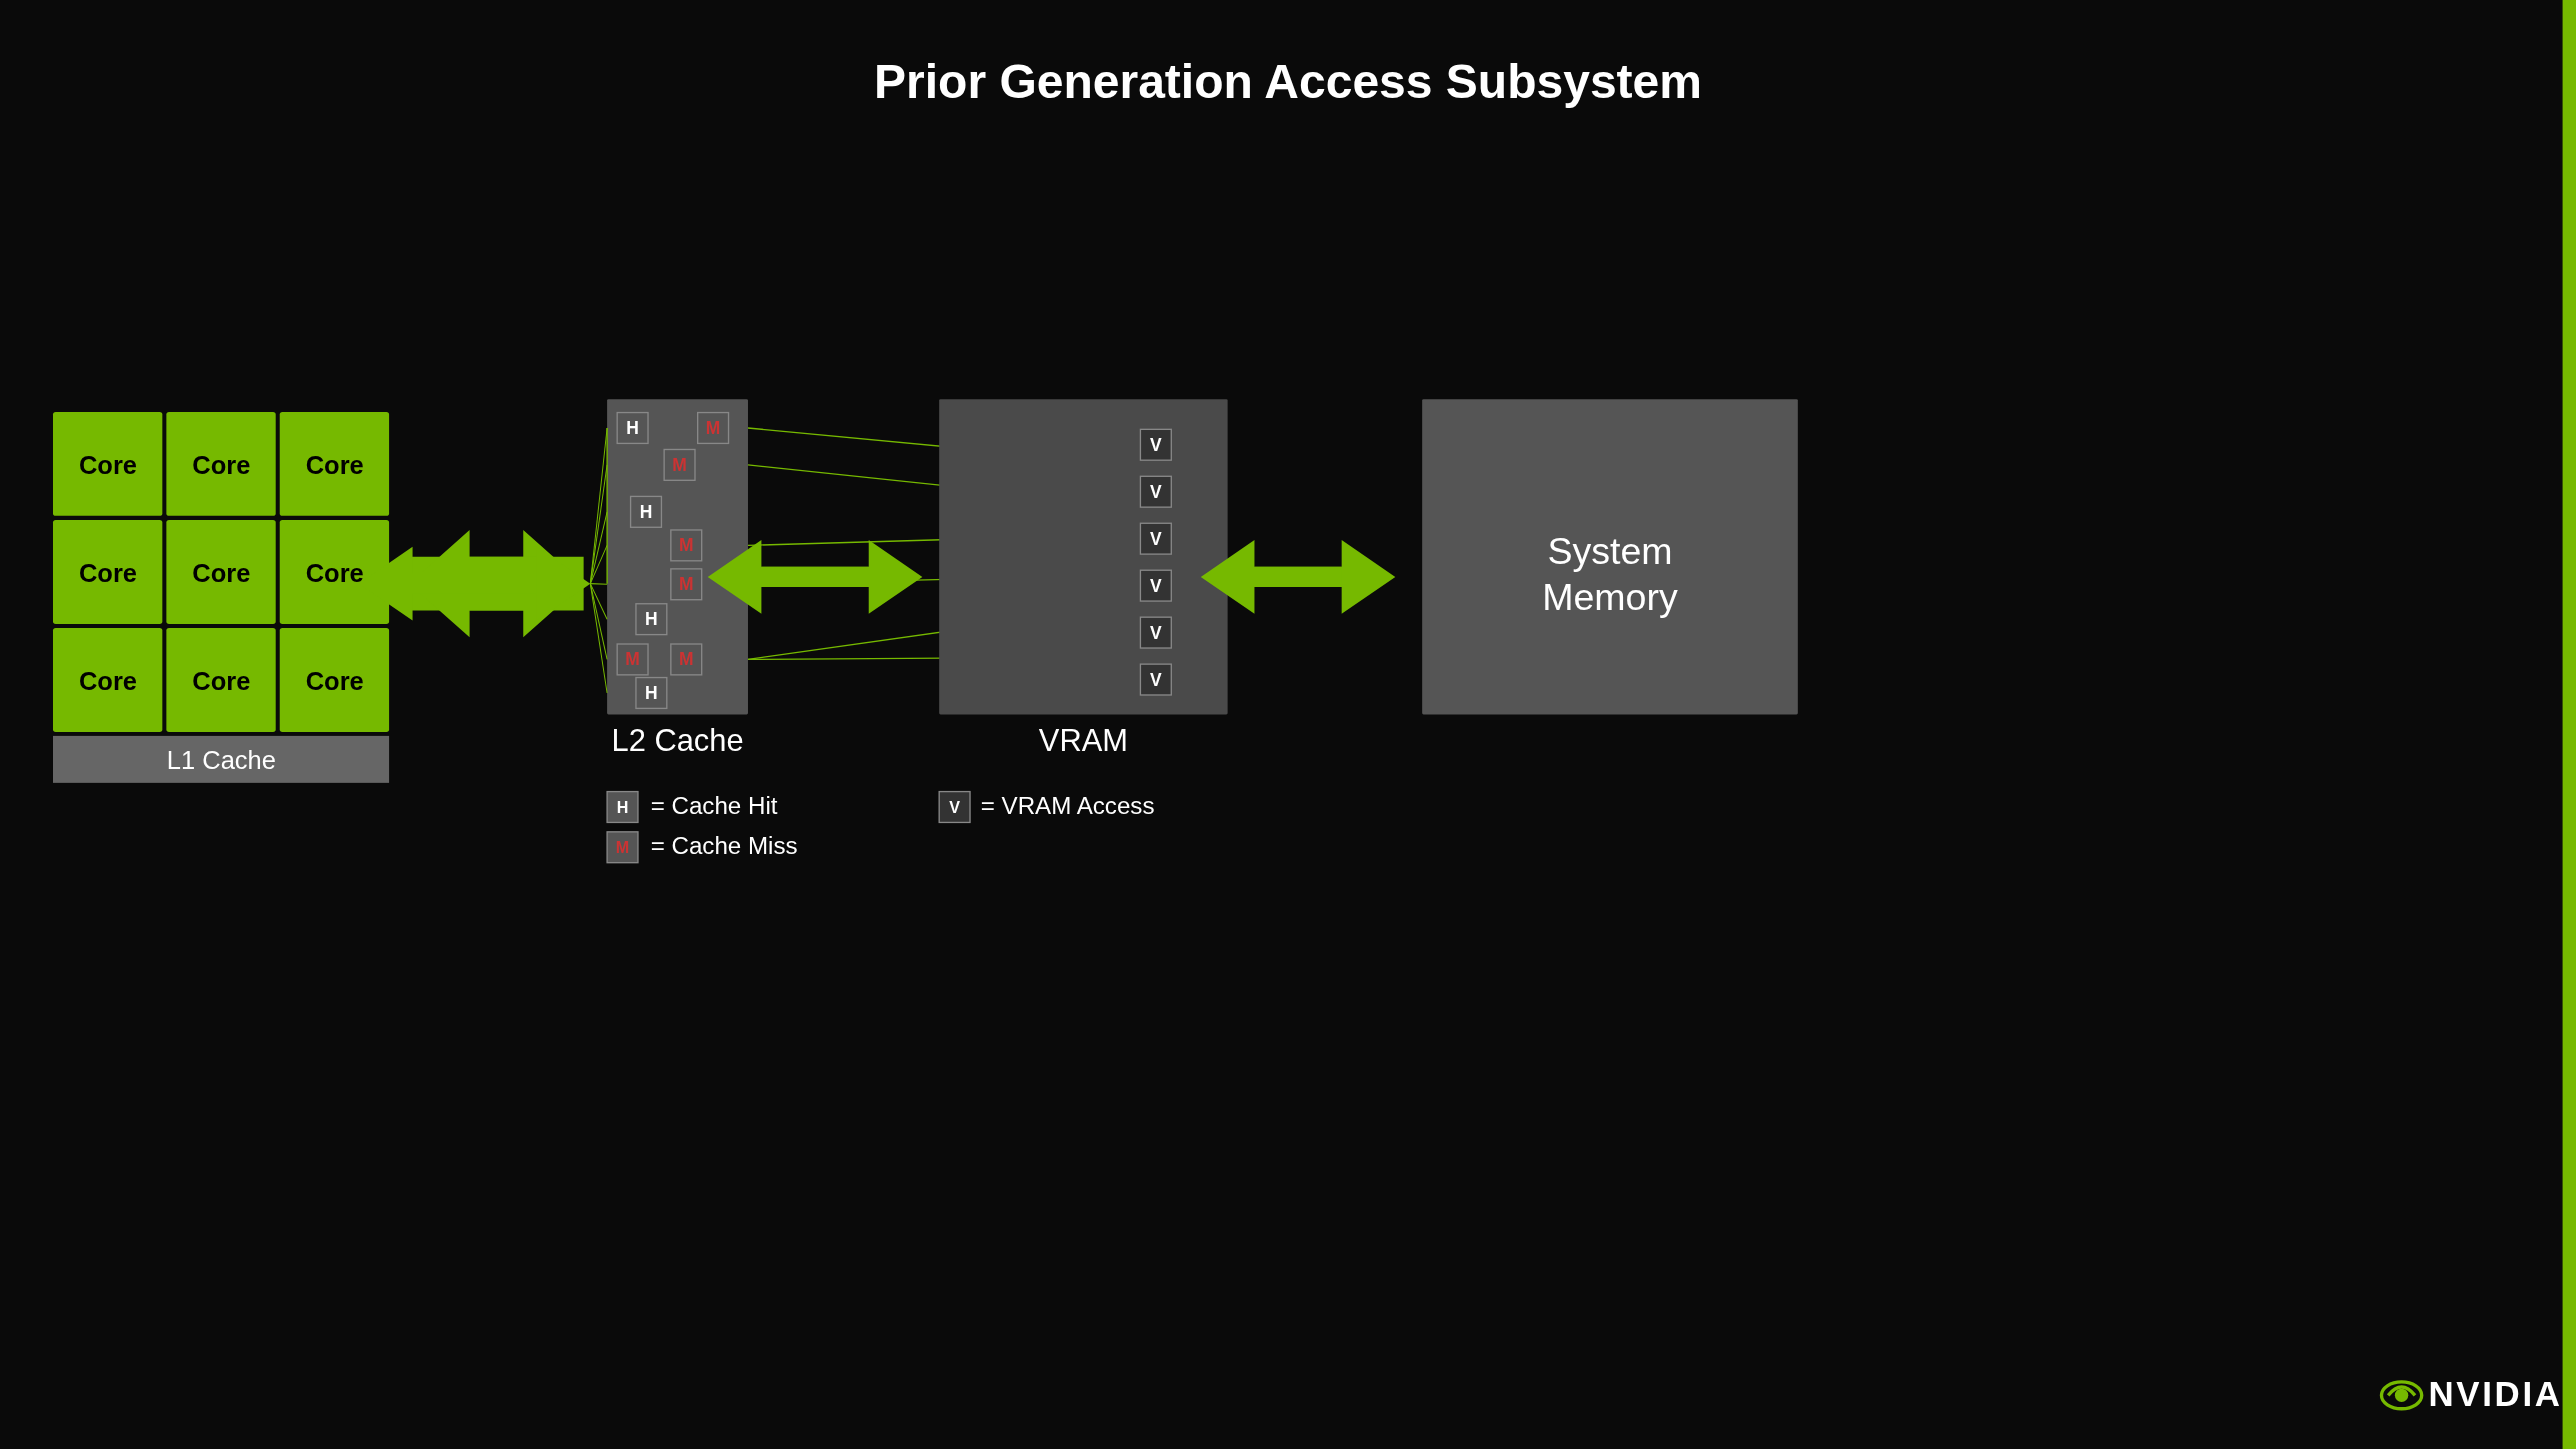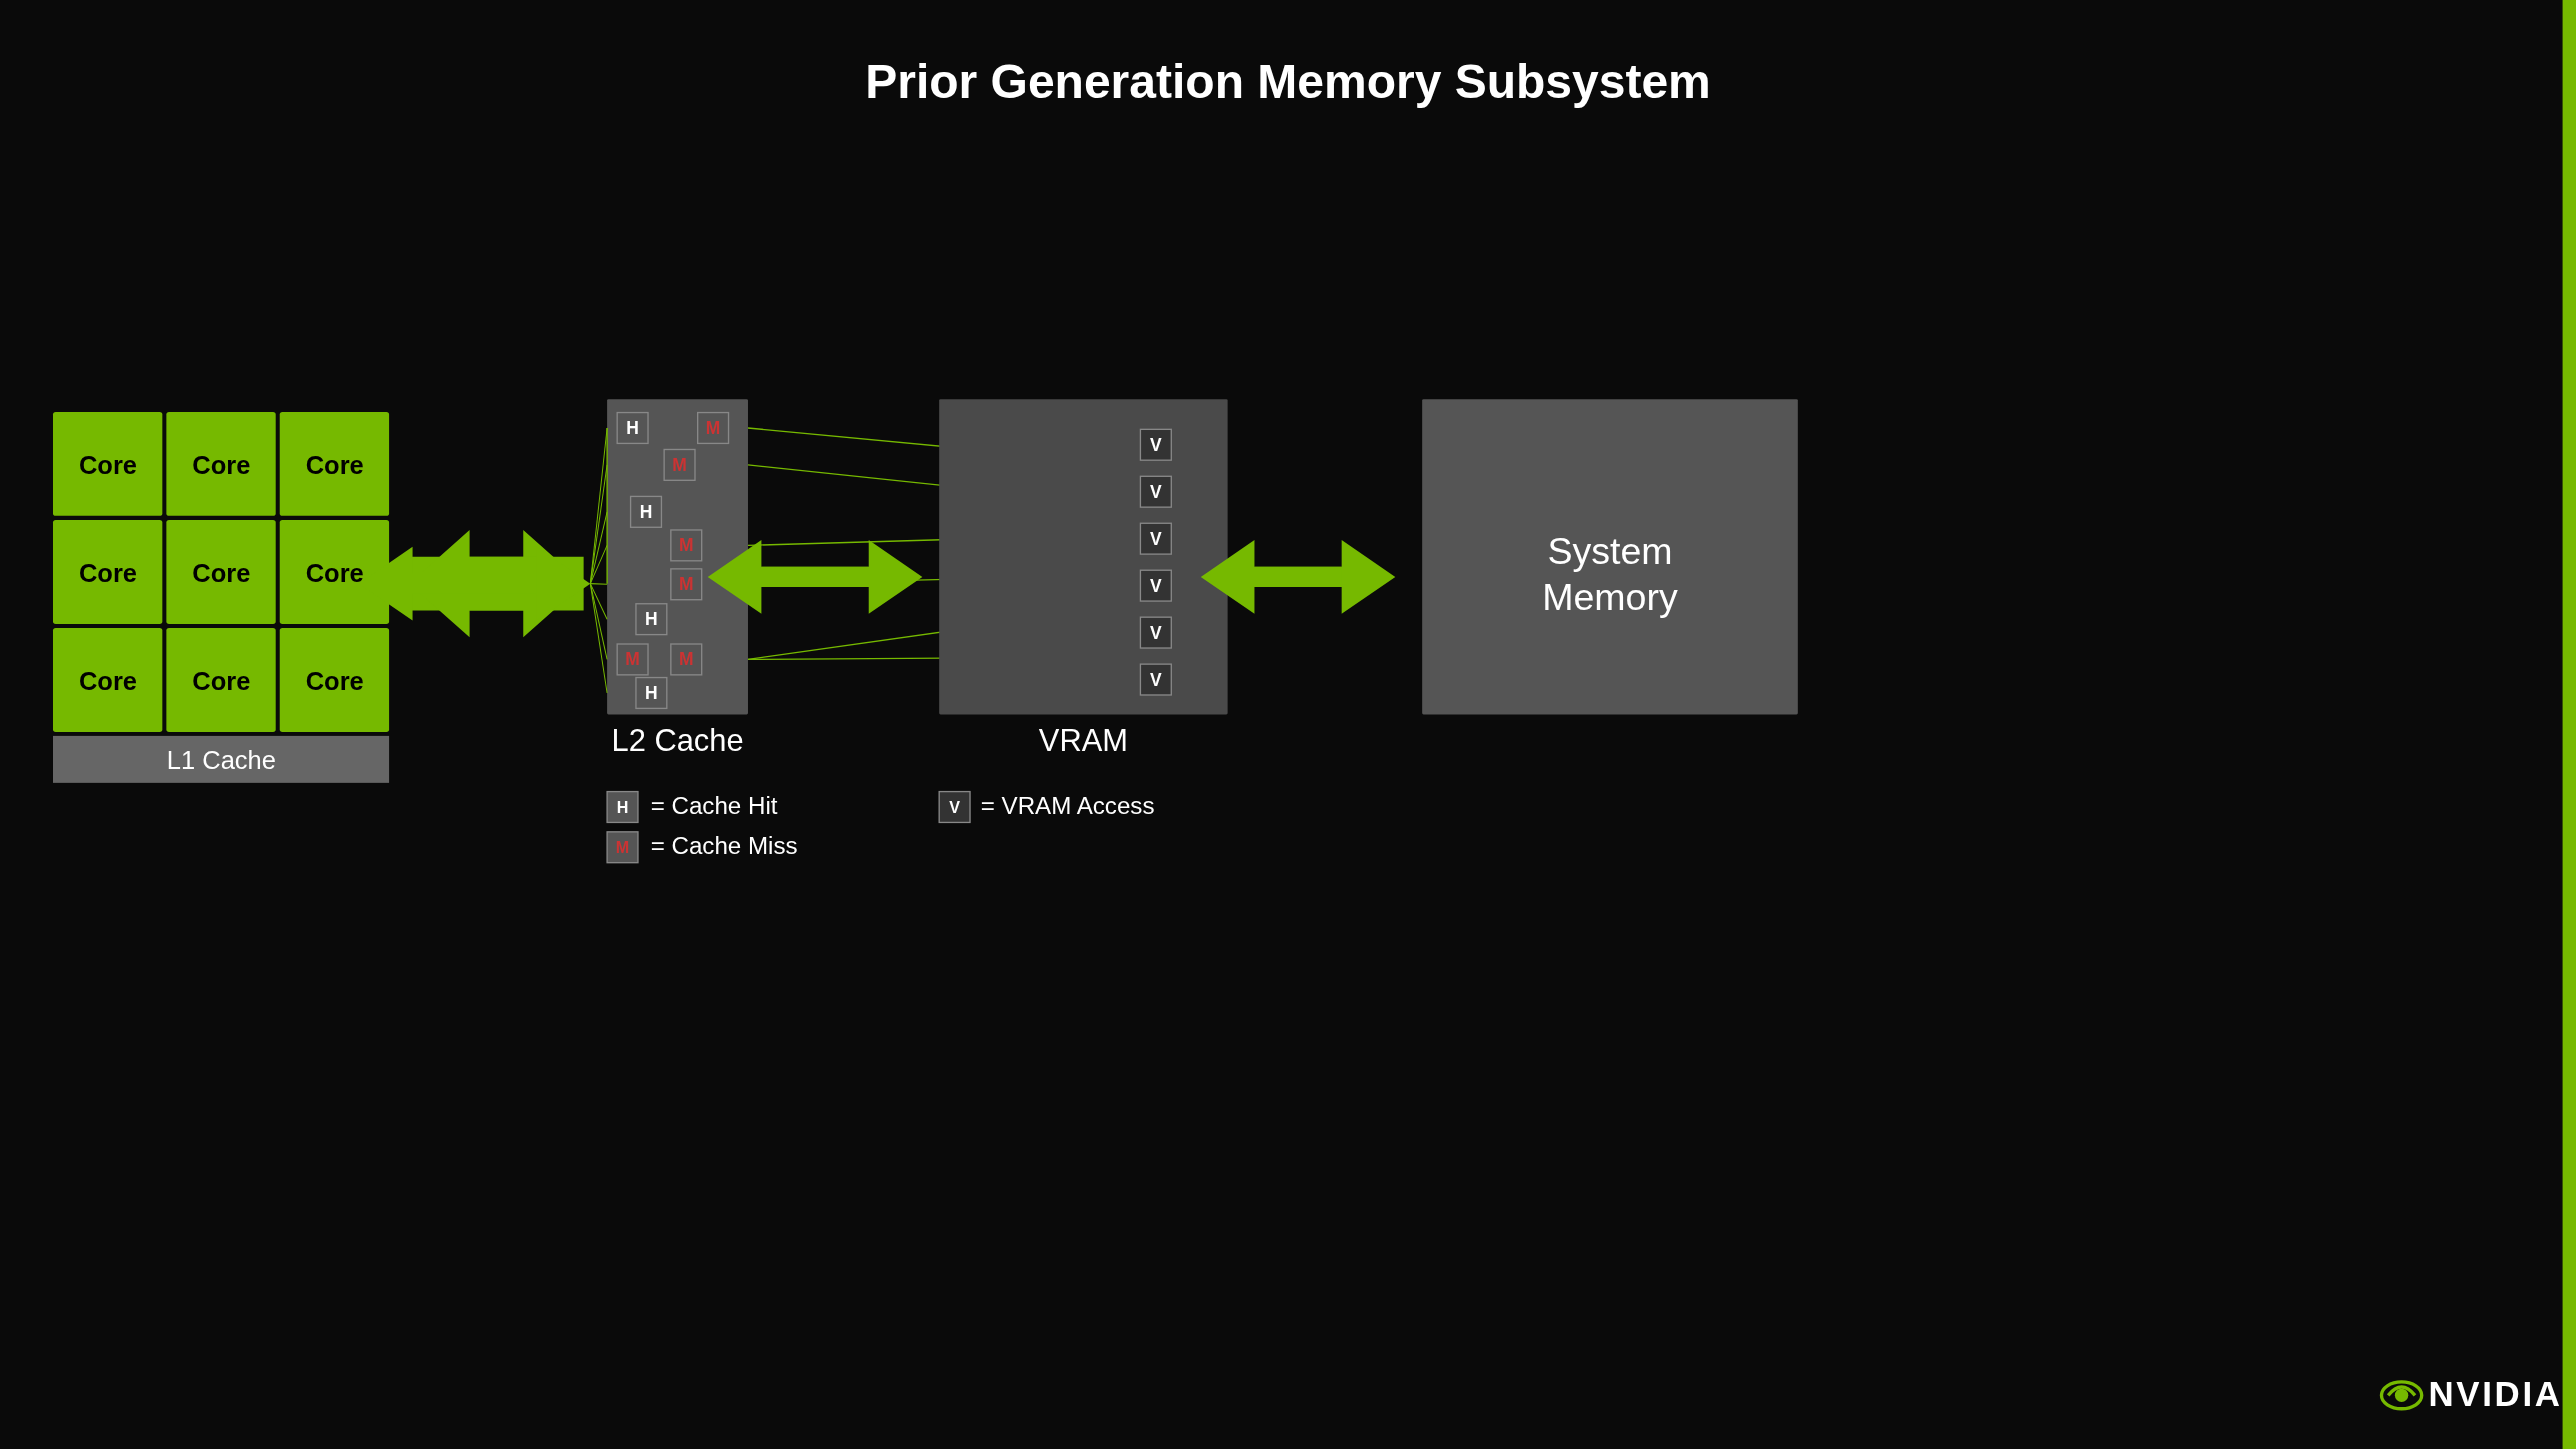--- a/index.html
+++ b/index.html
@@ -27,21 +27,21 @@
       top: 0;
       left: 0;
       width: 100%;
       height: 100%;
       pointer-events: none;
     }
   </style>
 </head>
 <body>
 
-<h1 class="title">Prior Generation Memory Subsystem</h1>
+<h1 class="title">Prior Generation Access Subsystem</h1>
 
 <svg class="diagram-svg" viewBox="0 0 3840 2160" xmlns="http://www.w3.org/2000/svg">
 
   <rect x="79" y="614" width="163" height="155" fill="#76b900" rx="4"></rect>
   <text x="161" y="706" text-anchor="middle" fill="black" font-size="38" font-weight="bold">Core</text>
   <rect x="248" y="614" width="163" height="155" fill="#76b900" rx="4"></rect>
   <text x="330" y="706" text-anchor="middle" fill="black" font-size="38" font-weight="bold">Core</text>
   <rect x="417" y="614" width="163" height="155" fill="#76b900" rx="4"></rect>
   <text x="499" y="706" text-anchor="middle" fill="black" font-size="38" font-weight="bold">Core</text>
 

